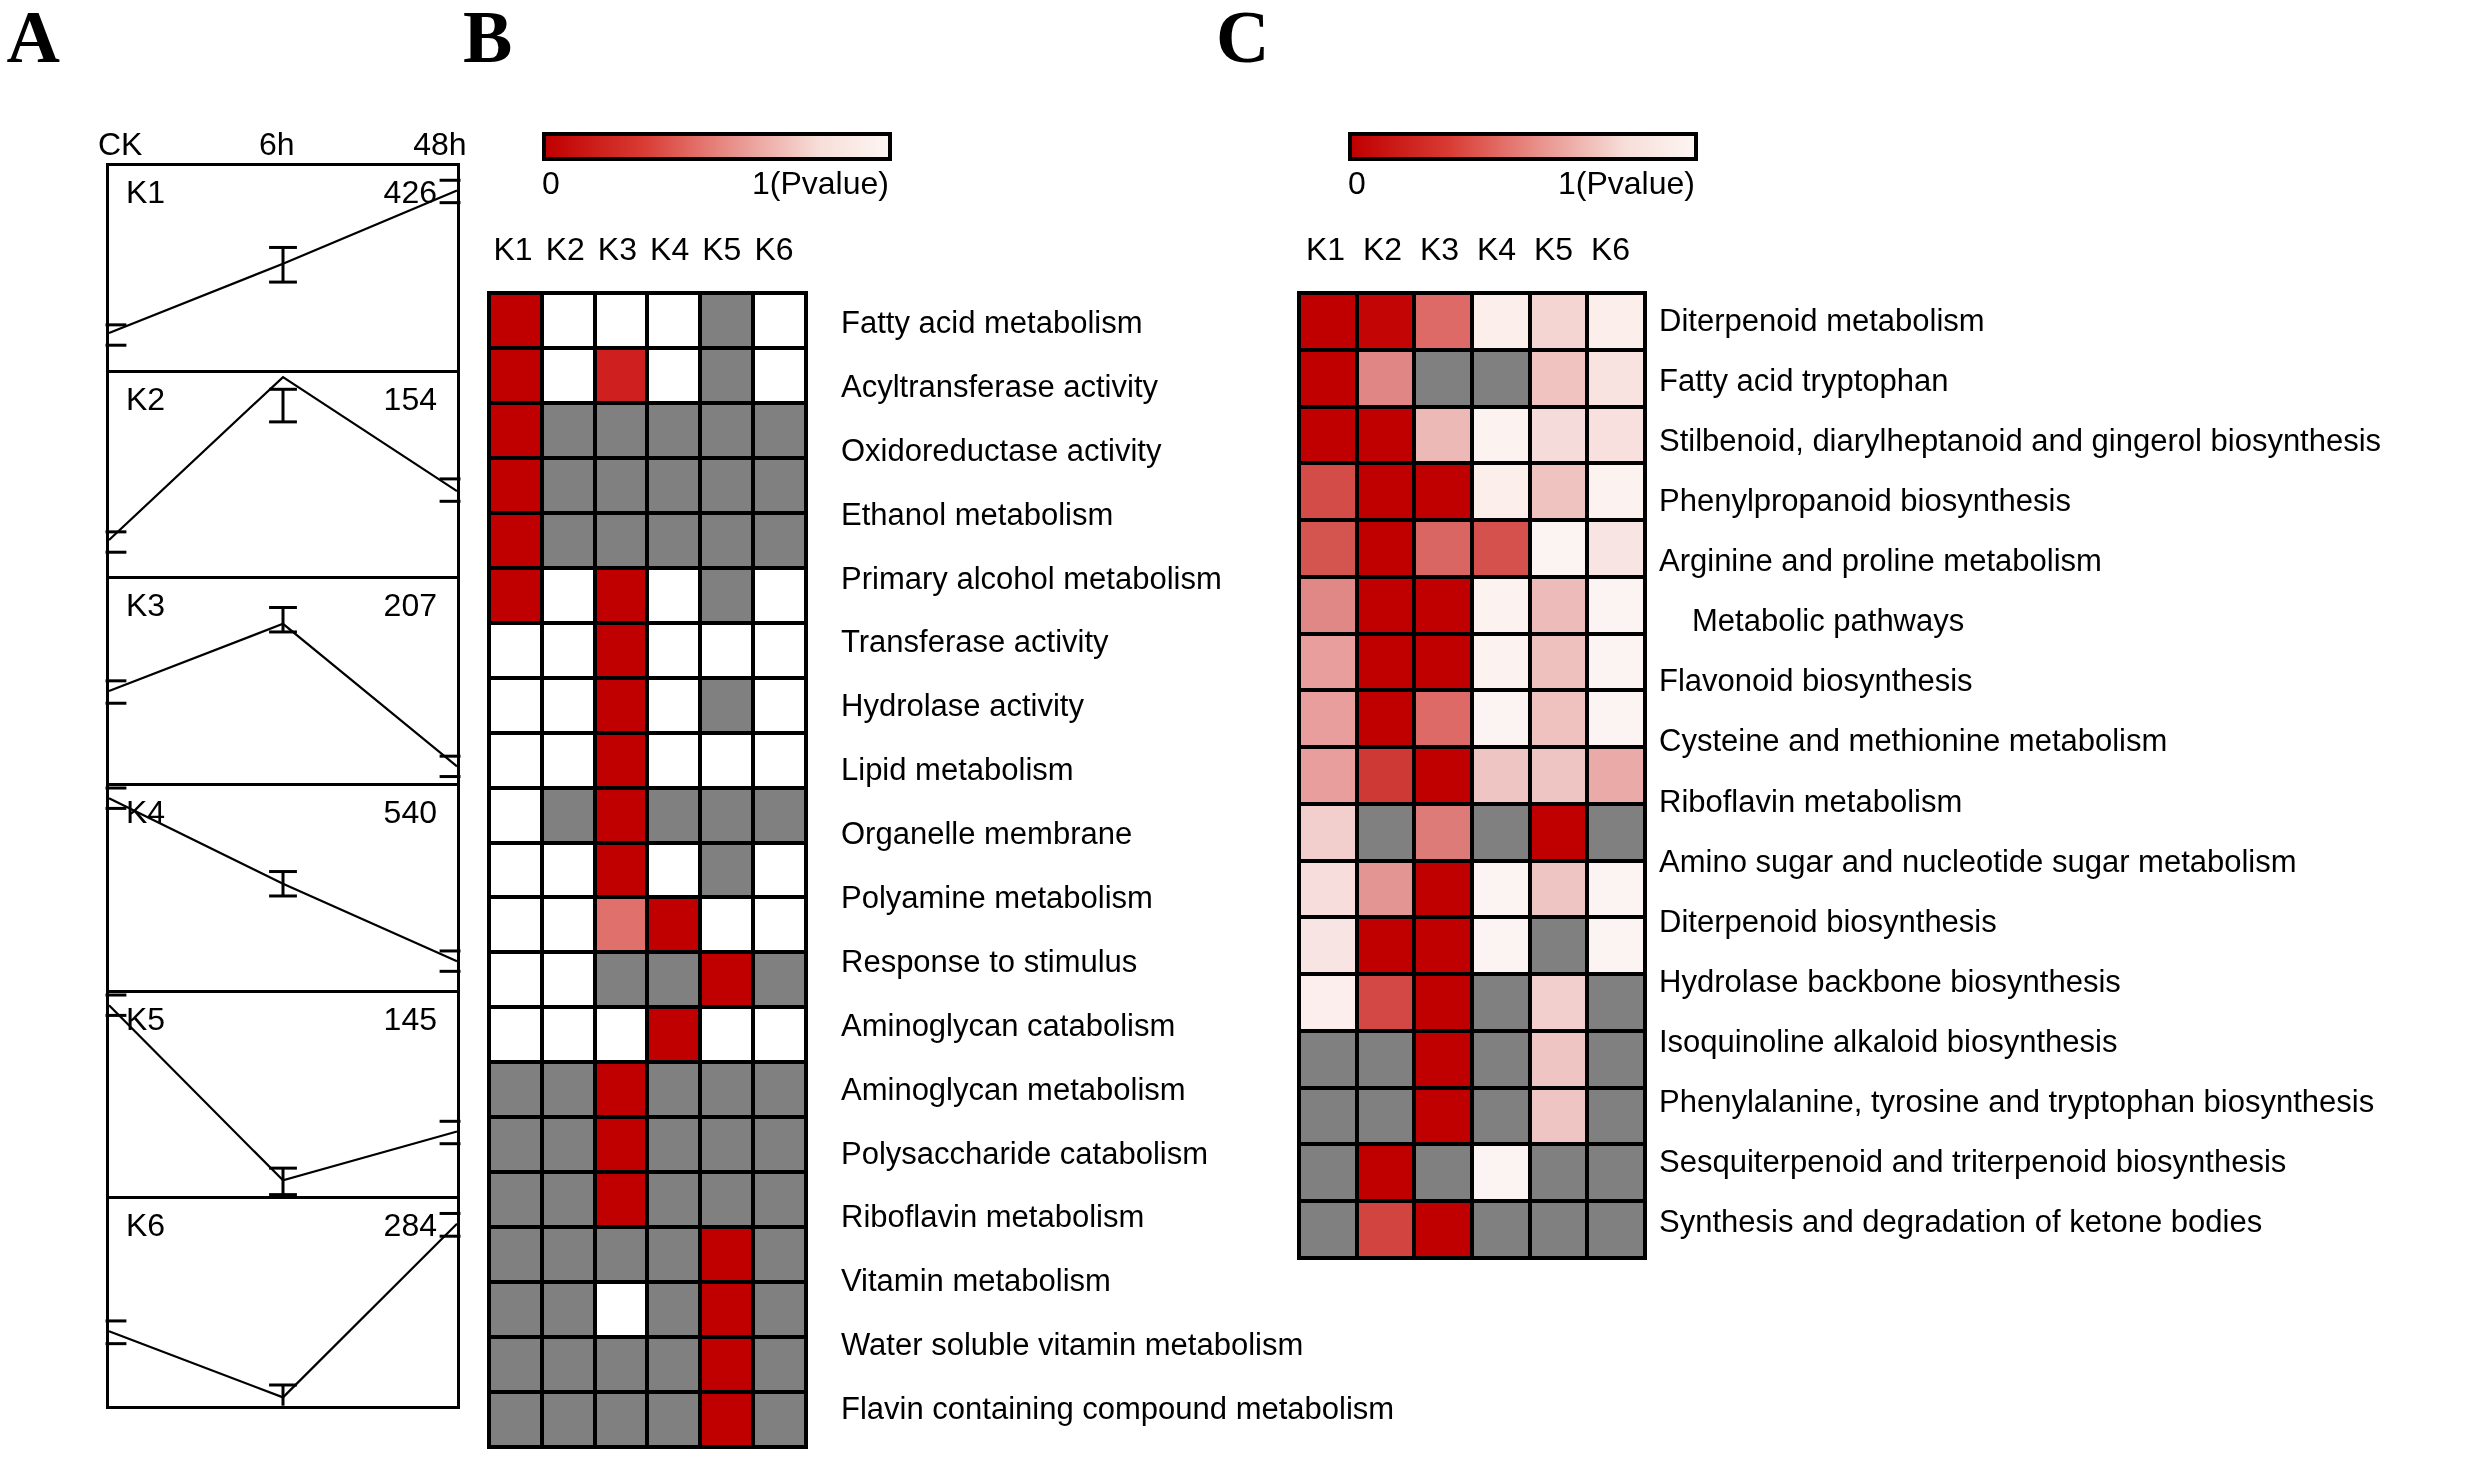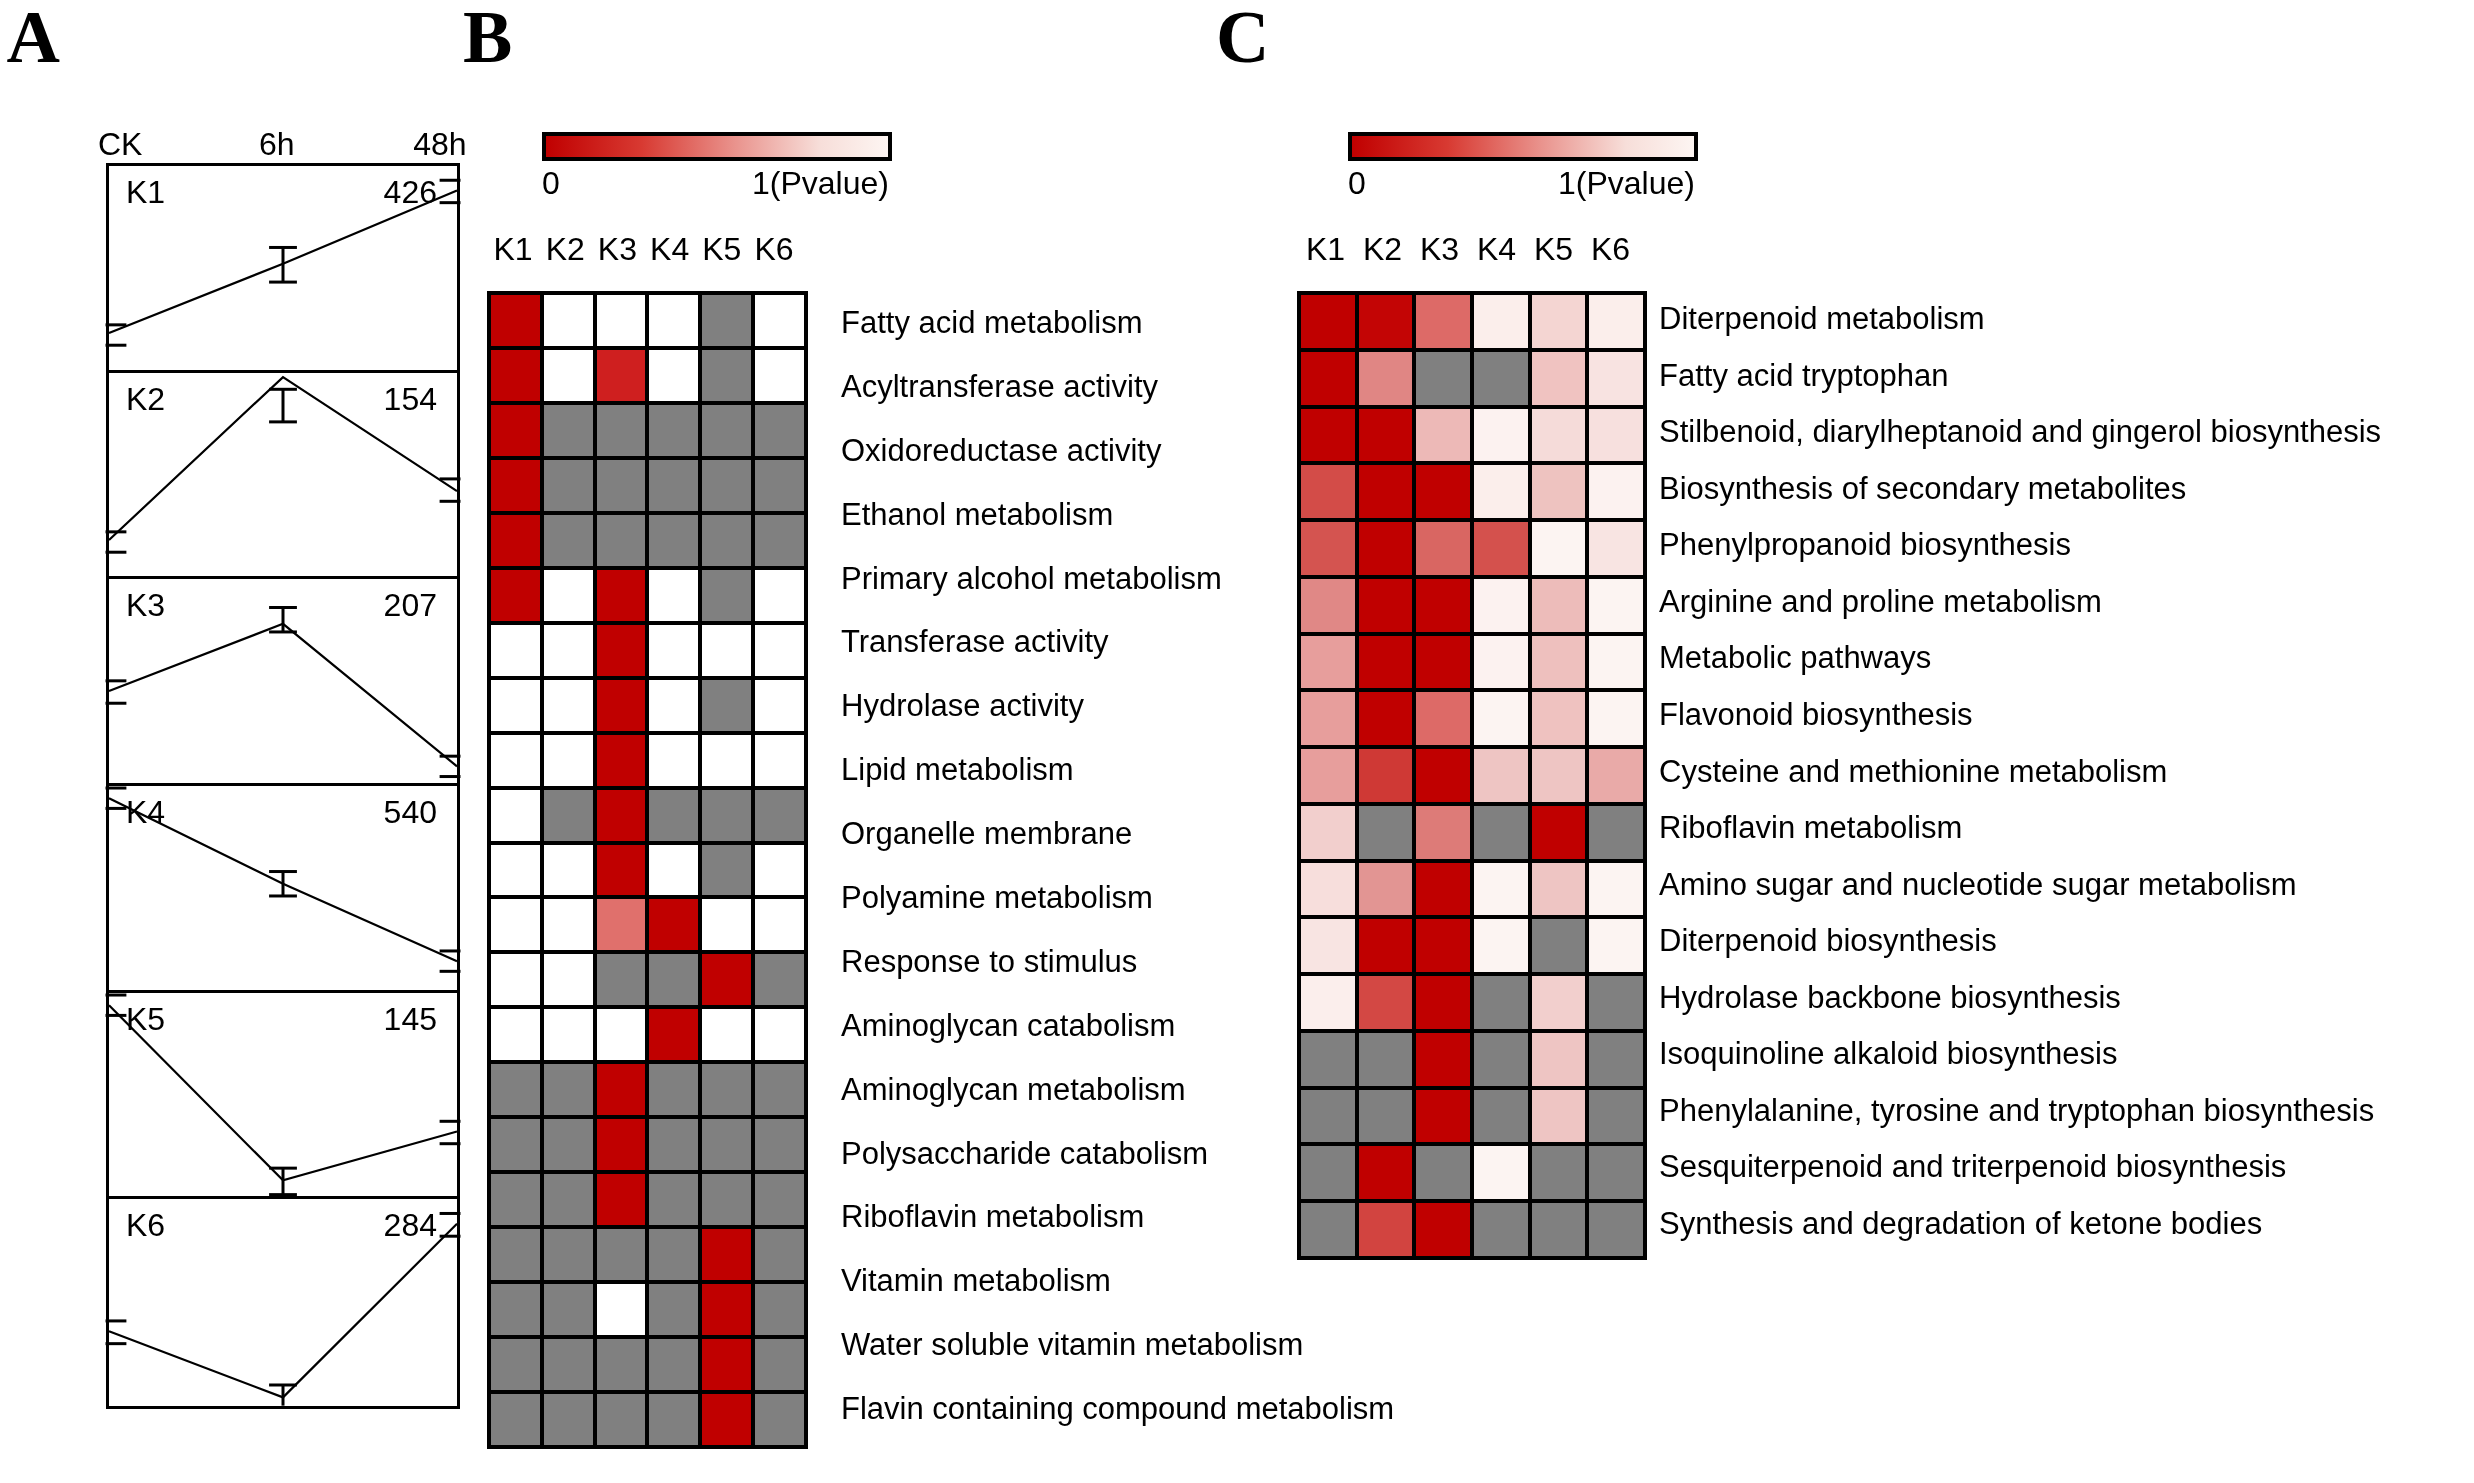--- a/index.html
+++ b/index.html
@@ -433,24 +433,23 @@
     <div class="cell" style="background: rgb(210, 68, 64);"></div>
     <div class="cell" style="background: rgb(192, 0, 0);"></div>
     <div class="cell" style="background: rgb(128, 128, 128);"></div>
     <div class="cell" style="background: rgb(128, 128, 128);"></div>
     <div class="cell" style="background: rgb(128, 128, 128);"></div>
   </div>
 <div class="hm-rowlabels" id="cRows" style="left:1659px;top:291px;height:961px;">
     <div style="flex: 1 1 0px;">Diterpenoid metabolism</div>
     <div style="flex: 1 1 0px;">Fatty acid tryptophan</div>
     <div style="flex: 1 1 0px;">Stilbenoid, diarylheptanoid and gingerol biosynthesis</div>
-    <div style="flex: 1 1 0px;">Biosynthesis of secondary metabolites</div>
     <div style="flex: 1 1 0px;">Phenylpropanoid biosynthesis</div>
     <div style="flex: 1 1 0px;">Arginine and proline metabolism</div>
-    <div style="flex: 1 1 0px;">Metabolic pathways</div>
+    <div style="flex: 1 1 0px; margin-left: 33px;">Metabolic pathways</div>
     <div style="flex: 1 1 0px;">Flavonoid biosynthesis</div>
     <div style="flex: 1 1 0px;">Cysteine and methionine metabolism</div>
     <div style="flex: 1 1 0px;">Riboflavin metabolism</div>
     <div style="flex: 1 1 0px;">Amino sugar and nucleotide sugar metabolism</div>
     <div style="flex: 1 1 0px;">Diterpenoid biosynthesis</div>
     <div style="flex: 1 1 0px;">Hydrolase backbone biosynthesis</div>
     <div style="flex: 1 1 0px;">Isoquinoline alkaloid biosynthesis</div>
     <div style="flex: 1 1 0px;">Phenylalanine, tyrosine and tryptophan biosynthesis</div>
     <div style="flex: 1 1 0px;">Sesquiterpenoid and triterpenoid biosynthesis</div>
     <div style="flex: 1 1 0px;">Synthesis and degradation of ketone bodies</div>

